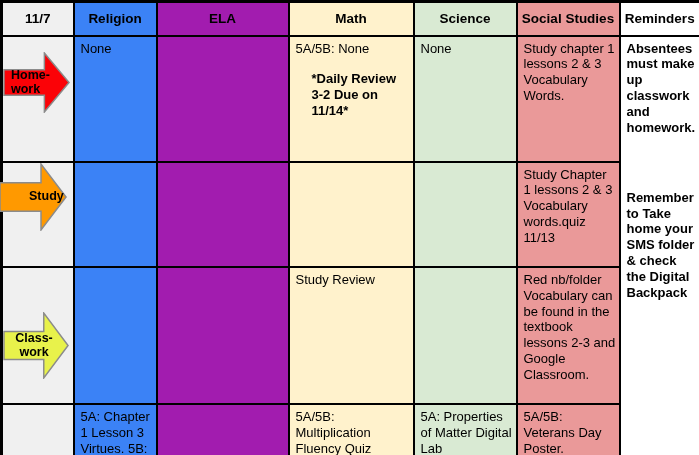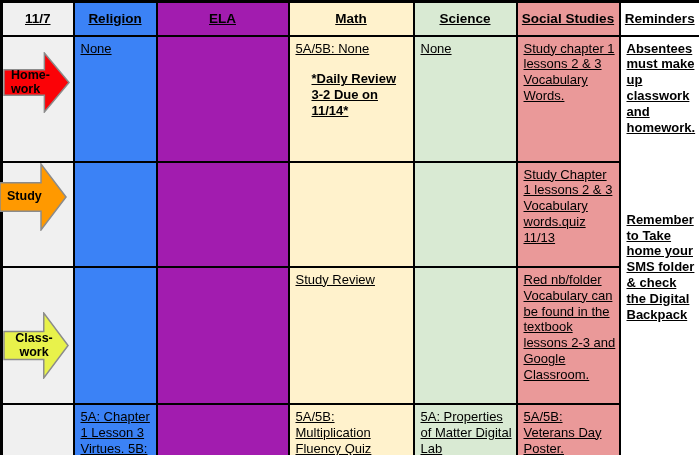--- a/index.html
+++ b/index.html
@@ -5,21 +5,20 @@
   html,body { margin:0; padding:0; background:#fff; }
   * { box-sizing:border-box; }
 
   .page {
     position:relative;
     width:699px; height:455px;
     overflow:hidden;
     font-family:"Liberation Sans","DejaVu Sans",sans-serif;
     color:#000;
     background:#fff;
-    text-decoration:underline;
   }
 
   table.schedule {
     border-collapse:collapse;
     table-layout:fixed;
     width:699px; height:455px;
     border:3px solid #000;
   }
   table.schedule td, table.schedule th {
     border:2px solid #000;
@@ -51,21 +50,21 @@
   .c-social   { background:#ea9999; }
   .c-remind   { background:#ffffff; }
 
   .bold { font-weight:bold; }
   .gap-top { margin-top:15px;margin-left:16px; }
   p { margin:0; }
 
   
   td.c-remind { padding:8px 4px 4px 6px; font-size:12px; line-height:1.25; }
   .remind-note { font-weight:bold; }
-  .remind-note2 { margin-top:76px; font-weight:bold; }
+  .remind-note2 { margin-top:54px; font-weight:bold; }
 
   
   .arrow {
     position:absolute;
     display:flex;
     flex-direction:column;
     justify-content:center;
   }
   .arrow svg { position:absolute; inset:0; width:100%; height:100%; }
   .arrow-label {
@@ -154,21 +153,21 @@
   <div class="arrow" style="left:3px; top:52px; width:67px; height:61px;">
     <svg viewBox="0 0 68 62" preserveAspectRatio="none">
       <polygon points="1,18 42,18 42,1 67,31 42,61 42,44 1,44" stroke="#8b8b8b" stroke-width="1.5" fill="#fb0207"></polygon>
     </svg>
     <div class="arrow-label">
       <div>Home-</div>
       <div>work</div>
     </div>
   </div>
 
-  <div class="arrow" style="left:-1px; top:163px; width:68px; height:68px;">
+  <div class="arrow" style="left:-1px; top:163px; width:68px; height:68px;padding-left:22px;">
     <svg viewBox="0 0 68 62" preserveAspectRatio="none">
       <polygon points="1,18 42,18 42,1 67,31 42,61 42,44 1,44" stroke="#8b8b8b" stroke-width="1.5" fill="#ff9900"></polygon>
     </svg>
     <div class="arrow-label">
       <div>Study</div>
     </div>
   </div>
 
 
   <div class="arrow" style="left:3px; top:312px; width:66px; height:67px;">

